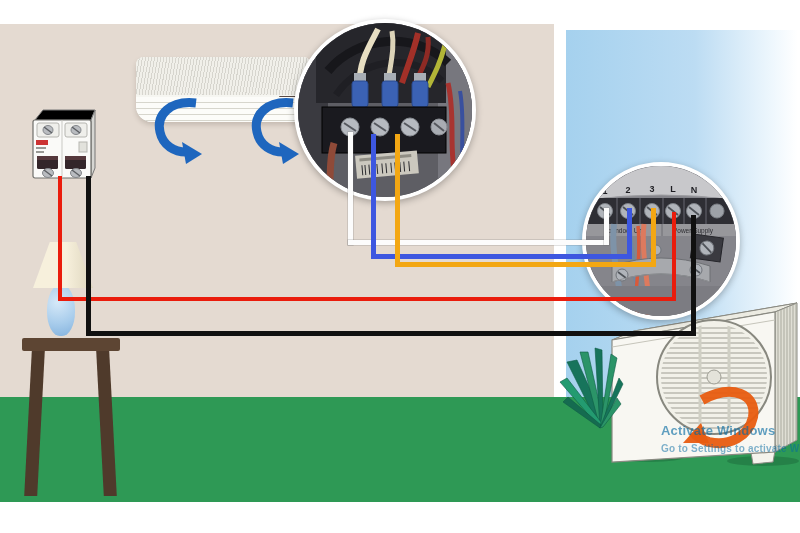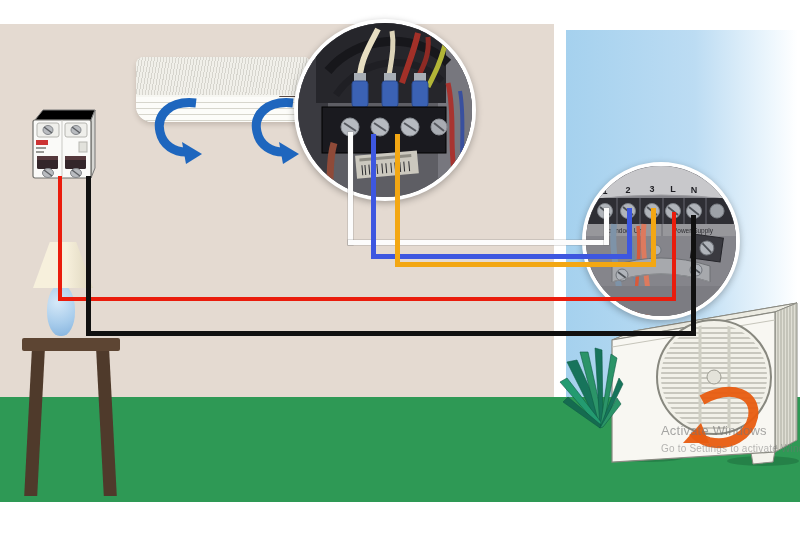--- a/index.html
+++ b/index.html
@@ -35,21 +35,21 @@
       background:linear-gradient(to right,#f7f0dc 55%,#ddd5bd 100%);
       clip-path:polygon(28% 0,72% 0,100% 100%,0 100%);}
   .lamp-body{left:47px;top:284px;width:28px;height:52px;z-index:7;border-radius:50% 50% 46% 46%;
       background:radial-gradient(circle at 38% 35%,#d6e9f8 0%,#a9cdec 55%,#82b1dd 100%);}
   
   .inset{border-radius:50%;border:4px solid #ffffff;box-shadow:0 2px 7px rgba(0,0,0,.28);
       overflow:hidden;z-index:30;background:#55555b;}
   .inset1{left:294px;top:19px;width:174px;height:174px;}
   .inset2{left:582px;top:162px;width:150px;height:150px;}
   
-  .wm{z-index:50;color:#737373;opacity:.62;letter-spacing:.2px;white-space:nowrap;}
+  .wm{z-index:50;color:#0369a1;opacity:.62;letter-spacing:.2px;white-space:nowrap;font-weight:bold;}
   .wm1{left:661px;top:423px;font-size:13px;}
   .wm2{left:661px;top:443px;font-size:10px;opacity:.5;}
   svg{display:block;}
 </style>
 </head>
 <body>
 
 <div class="stage">
 
   <div class="abs wall"></div>

